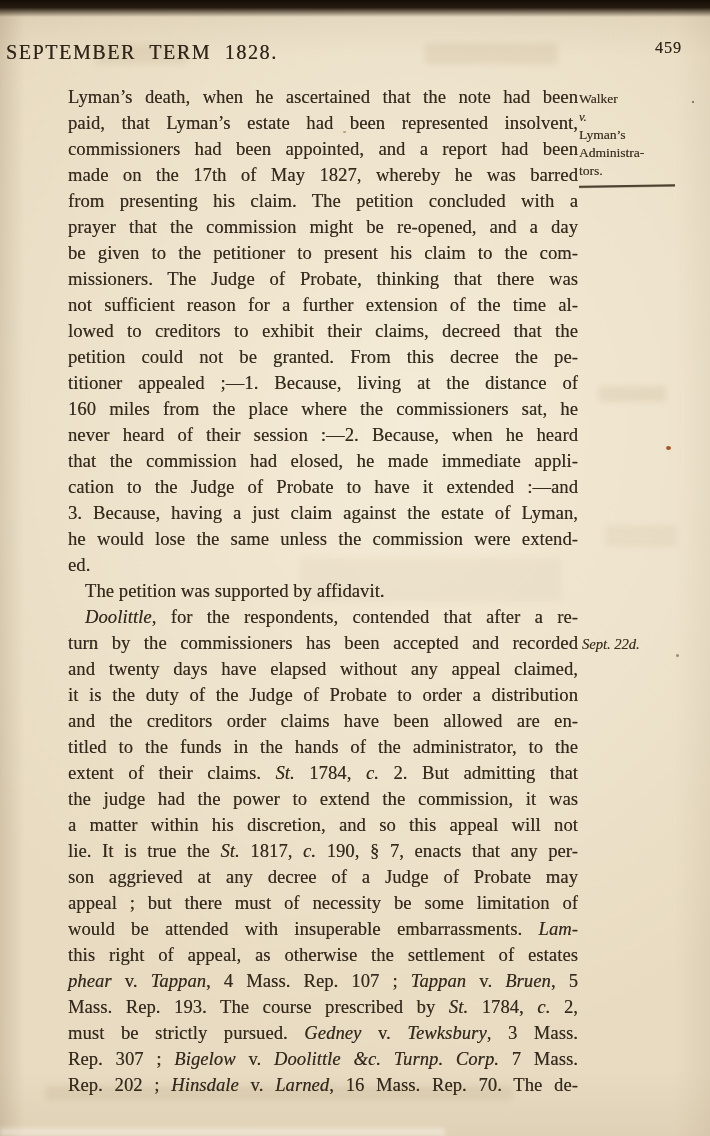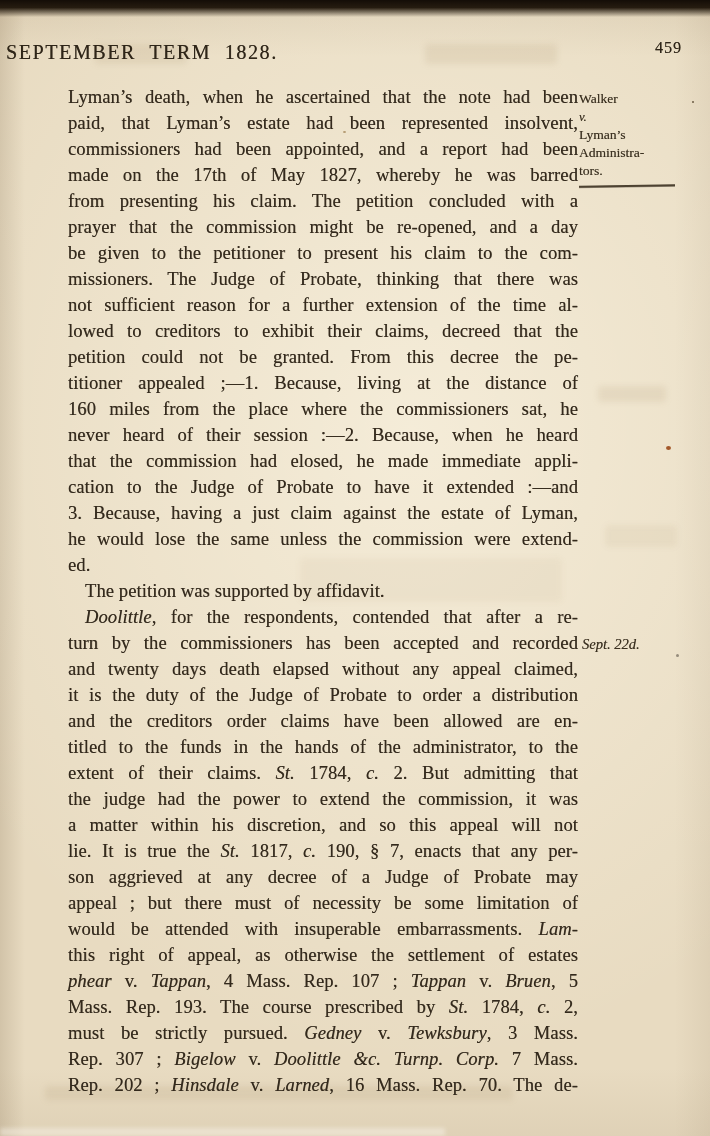--- a/index.html
+++ b/index.html
@@ -110,21 +110,21 @@
       <div class="line">160 miles from the place where the commissioners sat, he</div>
       <div class="line">never heard of their session :—2. Because, when he heard</div>
       <div class="line">that the commission had elosed, he made immediate appli-</div>
       <div class="line">cation to the Judge of Probate to have it extended :—and</div>
       <div class="line">3. Because, having a just claim against the estate of Lyman,</div>
       <div class="line">he would lose the same unless the commission were extend-</div>
       <div class="line nj">ed.</div>
       <div class="line nj ind">The petition was supported by affidavit.</div>
       <div class="line ind"><em>Doolittle</em>, for the respondents, contended that after a re-</div>
       <div class="line">turn by the commissioners has been accepted and recorded</div>
-      <div class="line">and twenty days death elapsed without any appeal claimed,</div>
+      <div class="line">and twenty days have elapsed without any appeal claimed,</div>
       <div class="line">it is the duty of the Judge of Probate to order a distribution</div>
       <div class="line">and the creditors order claims have been allowed are en-</div>
       <div class="line">titled to the funds in the hands of the administrator, to the</div>
       <div class="line">extent of their claims. <em>St.</em> 1784, <em>c.</em> 2. But admitting that</div>
       <div class="line">the judge had the power to extend the commission, it was</div>
       <div class="line">a matter within his discretion, and so this appeal will not</div>
       <div class="line">lie. It is true the <em>St.</em> 1817, <em>c.</em> 190, § 7, enacts that any per-</div>
       <div class="line">son aggrieved at any decree of a Judge of Probate may</div>
       <div class="line">appeal ; but there must of necessity be some limitation of</div>
       <div class="line">would be attended with insuperable embarrassments. <em>Lam-</em></div>

